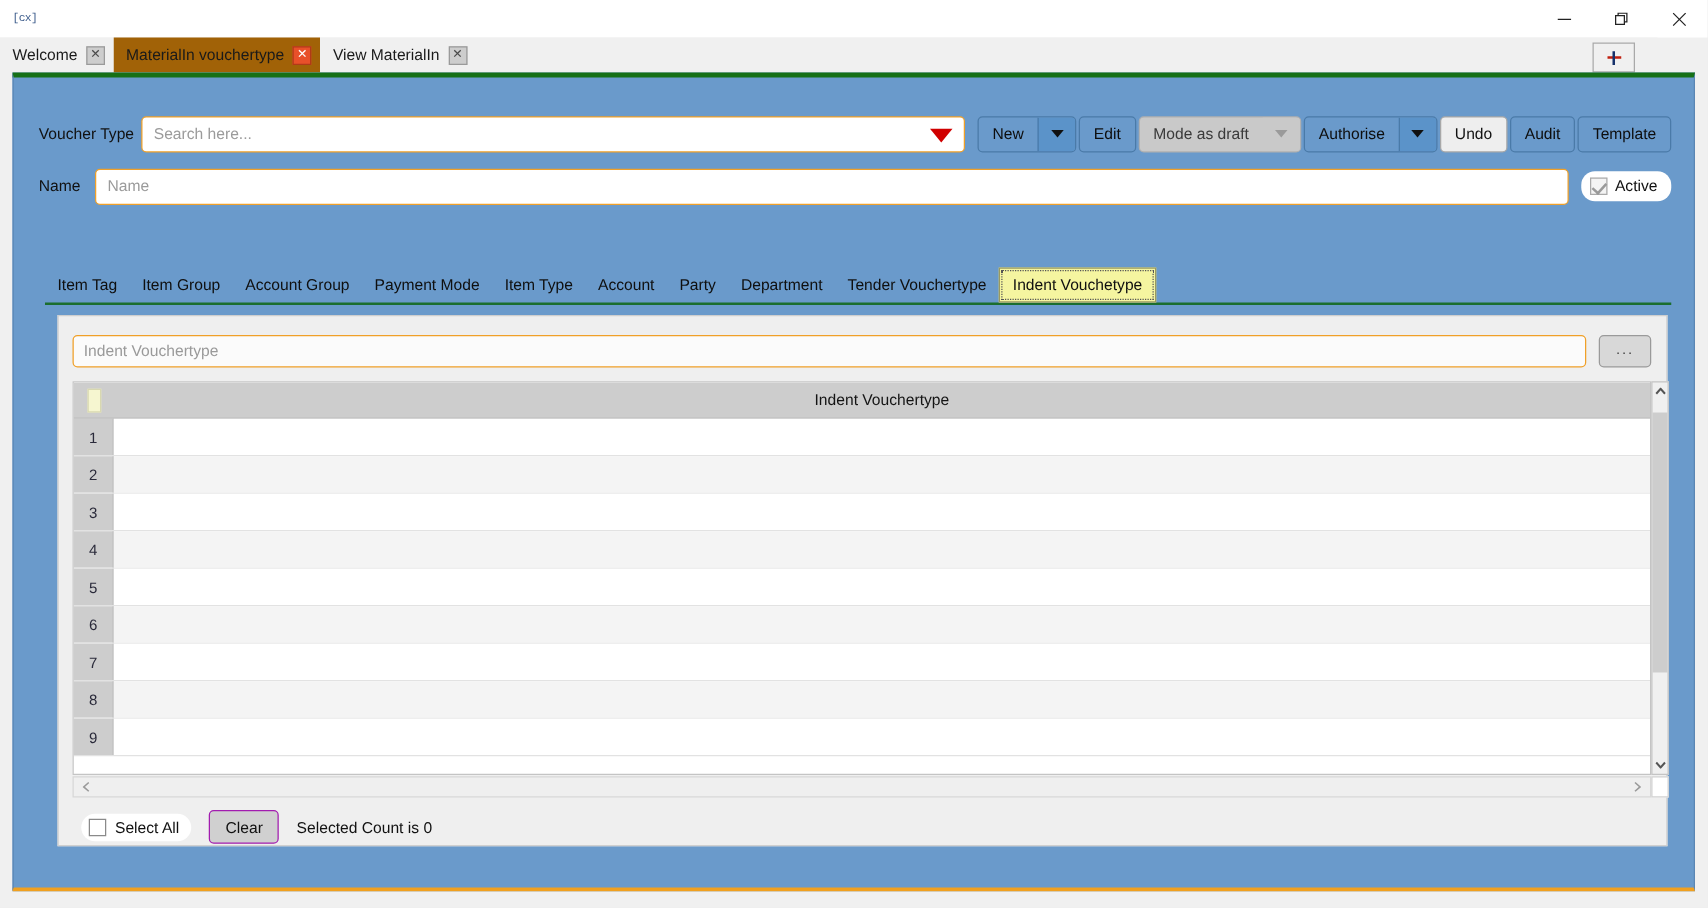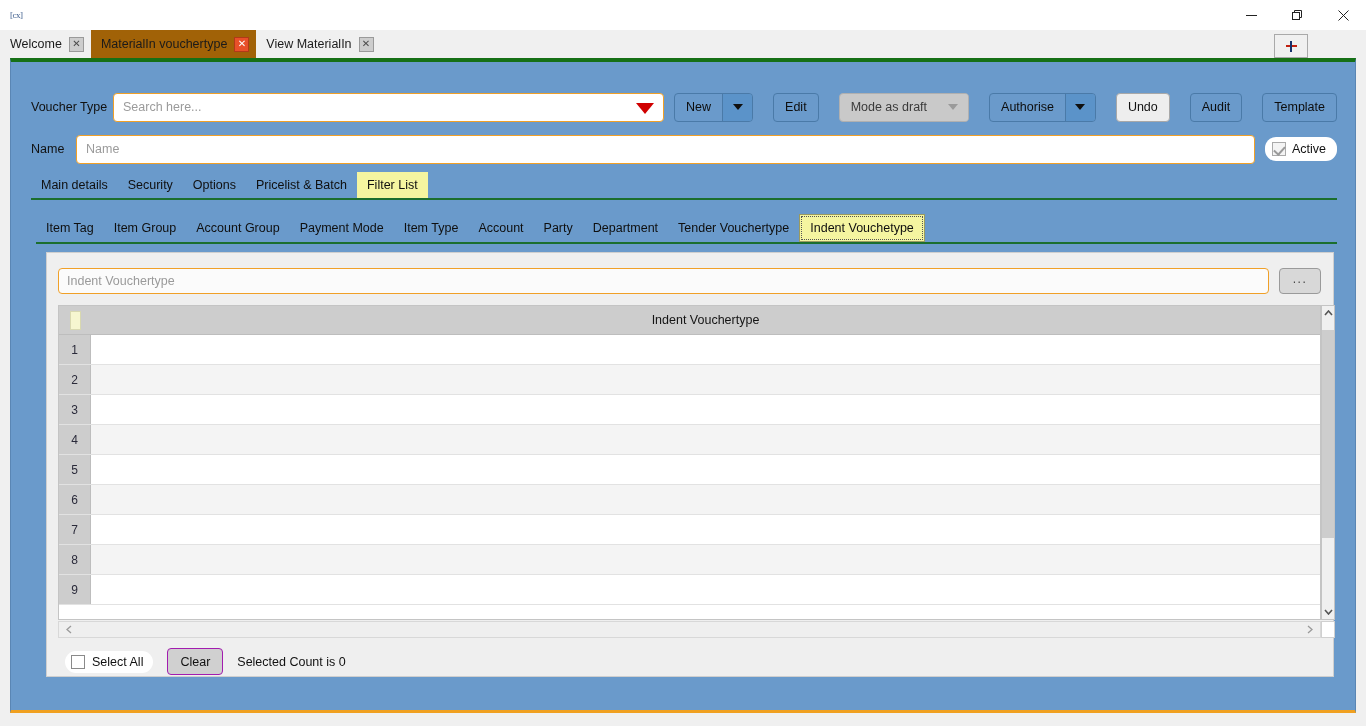--- a/index.html
+++ b/index.html
@@ -16,21 +16,21 @@
   
   .titlebar {
     position: absolute; top: 0; left: 0;
     width: 1366px; height: 30px;
     background: #ffffff;
     display: flex; align-items: center;
   }
   .app-glyph {
     width: 18px; height: 14px; margin-left: 10px; margin-right: 6px;
     font-size: 9px; line-height: 14px; color: #3a5a8a;
-    font-family: Liberation Serif, serif; 
+    font-family: Liberation Mono, monospace; 
     letter-spacing: -0.5px;
   }
   .title-text {
     font-size: 12.5px; color: #000; white-space: nowrap;
   }
   .winbtns { margin-left: auto; display: flex; height: 30px; }
   .winbtn {
     width: 46px; height: 30px;
     display: flex; align-items: center; justify-content: center;
   }
@@ -116,21 +116,21 @@
     position: absolute; right: 9px; top: 50%;
     margin-top: -4px;
     width: 0; height: 0;
     border-left: 9px solid transparent;
     border-right: 9px solid transparent;
     border-top: 11px solid #d00000;
   }
 
   
   .toolbar {
-    display: flex; align-items: center; gap: 20px; margin-left: 10px;
+    display: flex; align-items: center; gap: 2px; margin-left: 10px;
   }
   .tb {
     height: 29px; border: 1px solid #4a7aa8; border-radius: 4px;
     background: #6a9acb; color: #0d0d0d;
     font-family: "Liberation Sans", sans-serif; font-size: 12.5px;
     display: flex; align-items: center; overflow: hidden;
   }
   .tb .lab { padding: 0 11px; white-space: nowrap; }
   .tb .drop {
     width: 30px; height: 100%;
@@ -449,27 +449,20 @@
     <div class="lbl-name">Name</div>
     <div class="name-box">
       <input class="name-input" type="text" placeholder="Name" style="">
     </div>
     <div class="active-chip">
       <span class="chk checked"></span>
       <span class="t">Active</span>
     </div>
   </div>
 
-  <div class="tabs1">
-    <div class="t1">Main details</div>
-    <div class="t1">Security</div>
-    <div class="t1">Options</div>
-    <div class="t1">Pricelist &amp; Batch</div>
-    <div class="t1 sel">Filter List</div>
-  </div>
 
   <div class="tabs2">
     <div class="t2">Item Tag</div>
     <div class="t2">Item Group</div>
     <div class="t2">Account Group</div>
     <div class="t2">Payment Mode</div>
     <div class="t2">Item Type</div>
     <div class="t2">Account</div>
     <div class="t2">Party</div>
     <div class="t2">Department</div>

